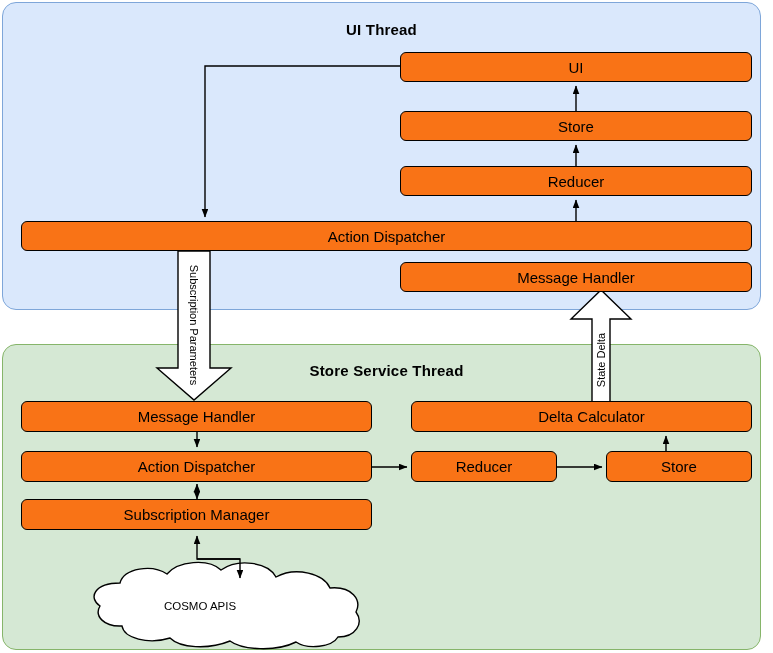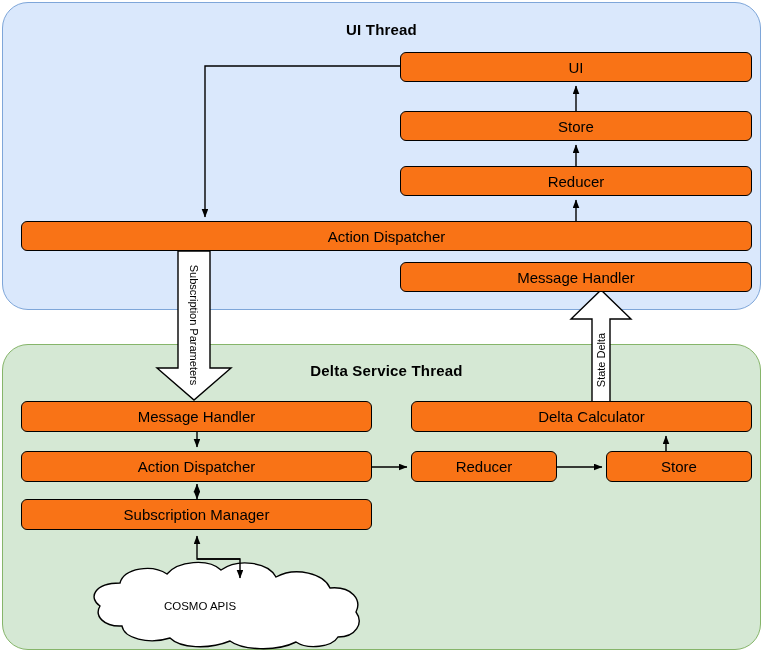--- a/index.html
+++ b/index.html
@@ -13,21 +13,21 @@
   #diagram {
     position: relative;
     width: 773px;
     height: 653px;
     background: #ffffff;
     overflow: hidden;
   }
   .panel {
     position: absolute;
     box-sizing: border-box;
-    border-radius: 26px;
+    border-radius: 14px;
   }
   .panel-ui {
     left: 2px;
     top: 2px;
     width: 759px;
     height: 308px;
     background: #dae8fc;
     border: 1px solid #7ea6d9;
   }
   .panel-data {
@@ -109,21 +109,21 @@
 <body>
 
 <div id="diagram">
 
   <div class="panel panel-ui">
     <div class="panel-title">UI Thread</div>
   </div>
 
   <div class="panel panel-data">
   </div>
-  <div class="panel-title" style="top:362px;">Delta Service Thread</div>
+  <div class="panel-title" style="top:362px;">Store Service Thread</div>
 
   <svg class="overlay">
     <defs>
       <marker id="arrowhead" markerWidth="10" markerHeight="10" refX="8.2" refY="3.4" orient="auto" markerUnits="userSpaceOnUse">
         <path d="M0,0 L8.6,3.4 L0,6.8 z" fill="#000000"></path>
       </marker>
       <marker id="arrowtail" markerWidth="10" markerHeight="10" refX="0.4" refY="3.4" orient="auto" markerUnits="userSpaceOnUse">
         <path d="M8.6,0 L0,3.4 L8.6,6.8 z" fill="#000000"></path>
       </marker>
     </defs>

